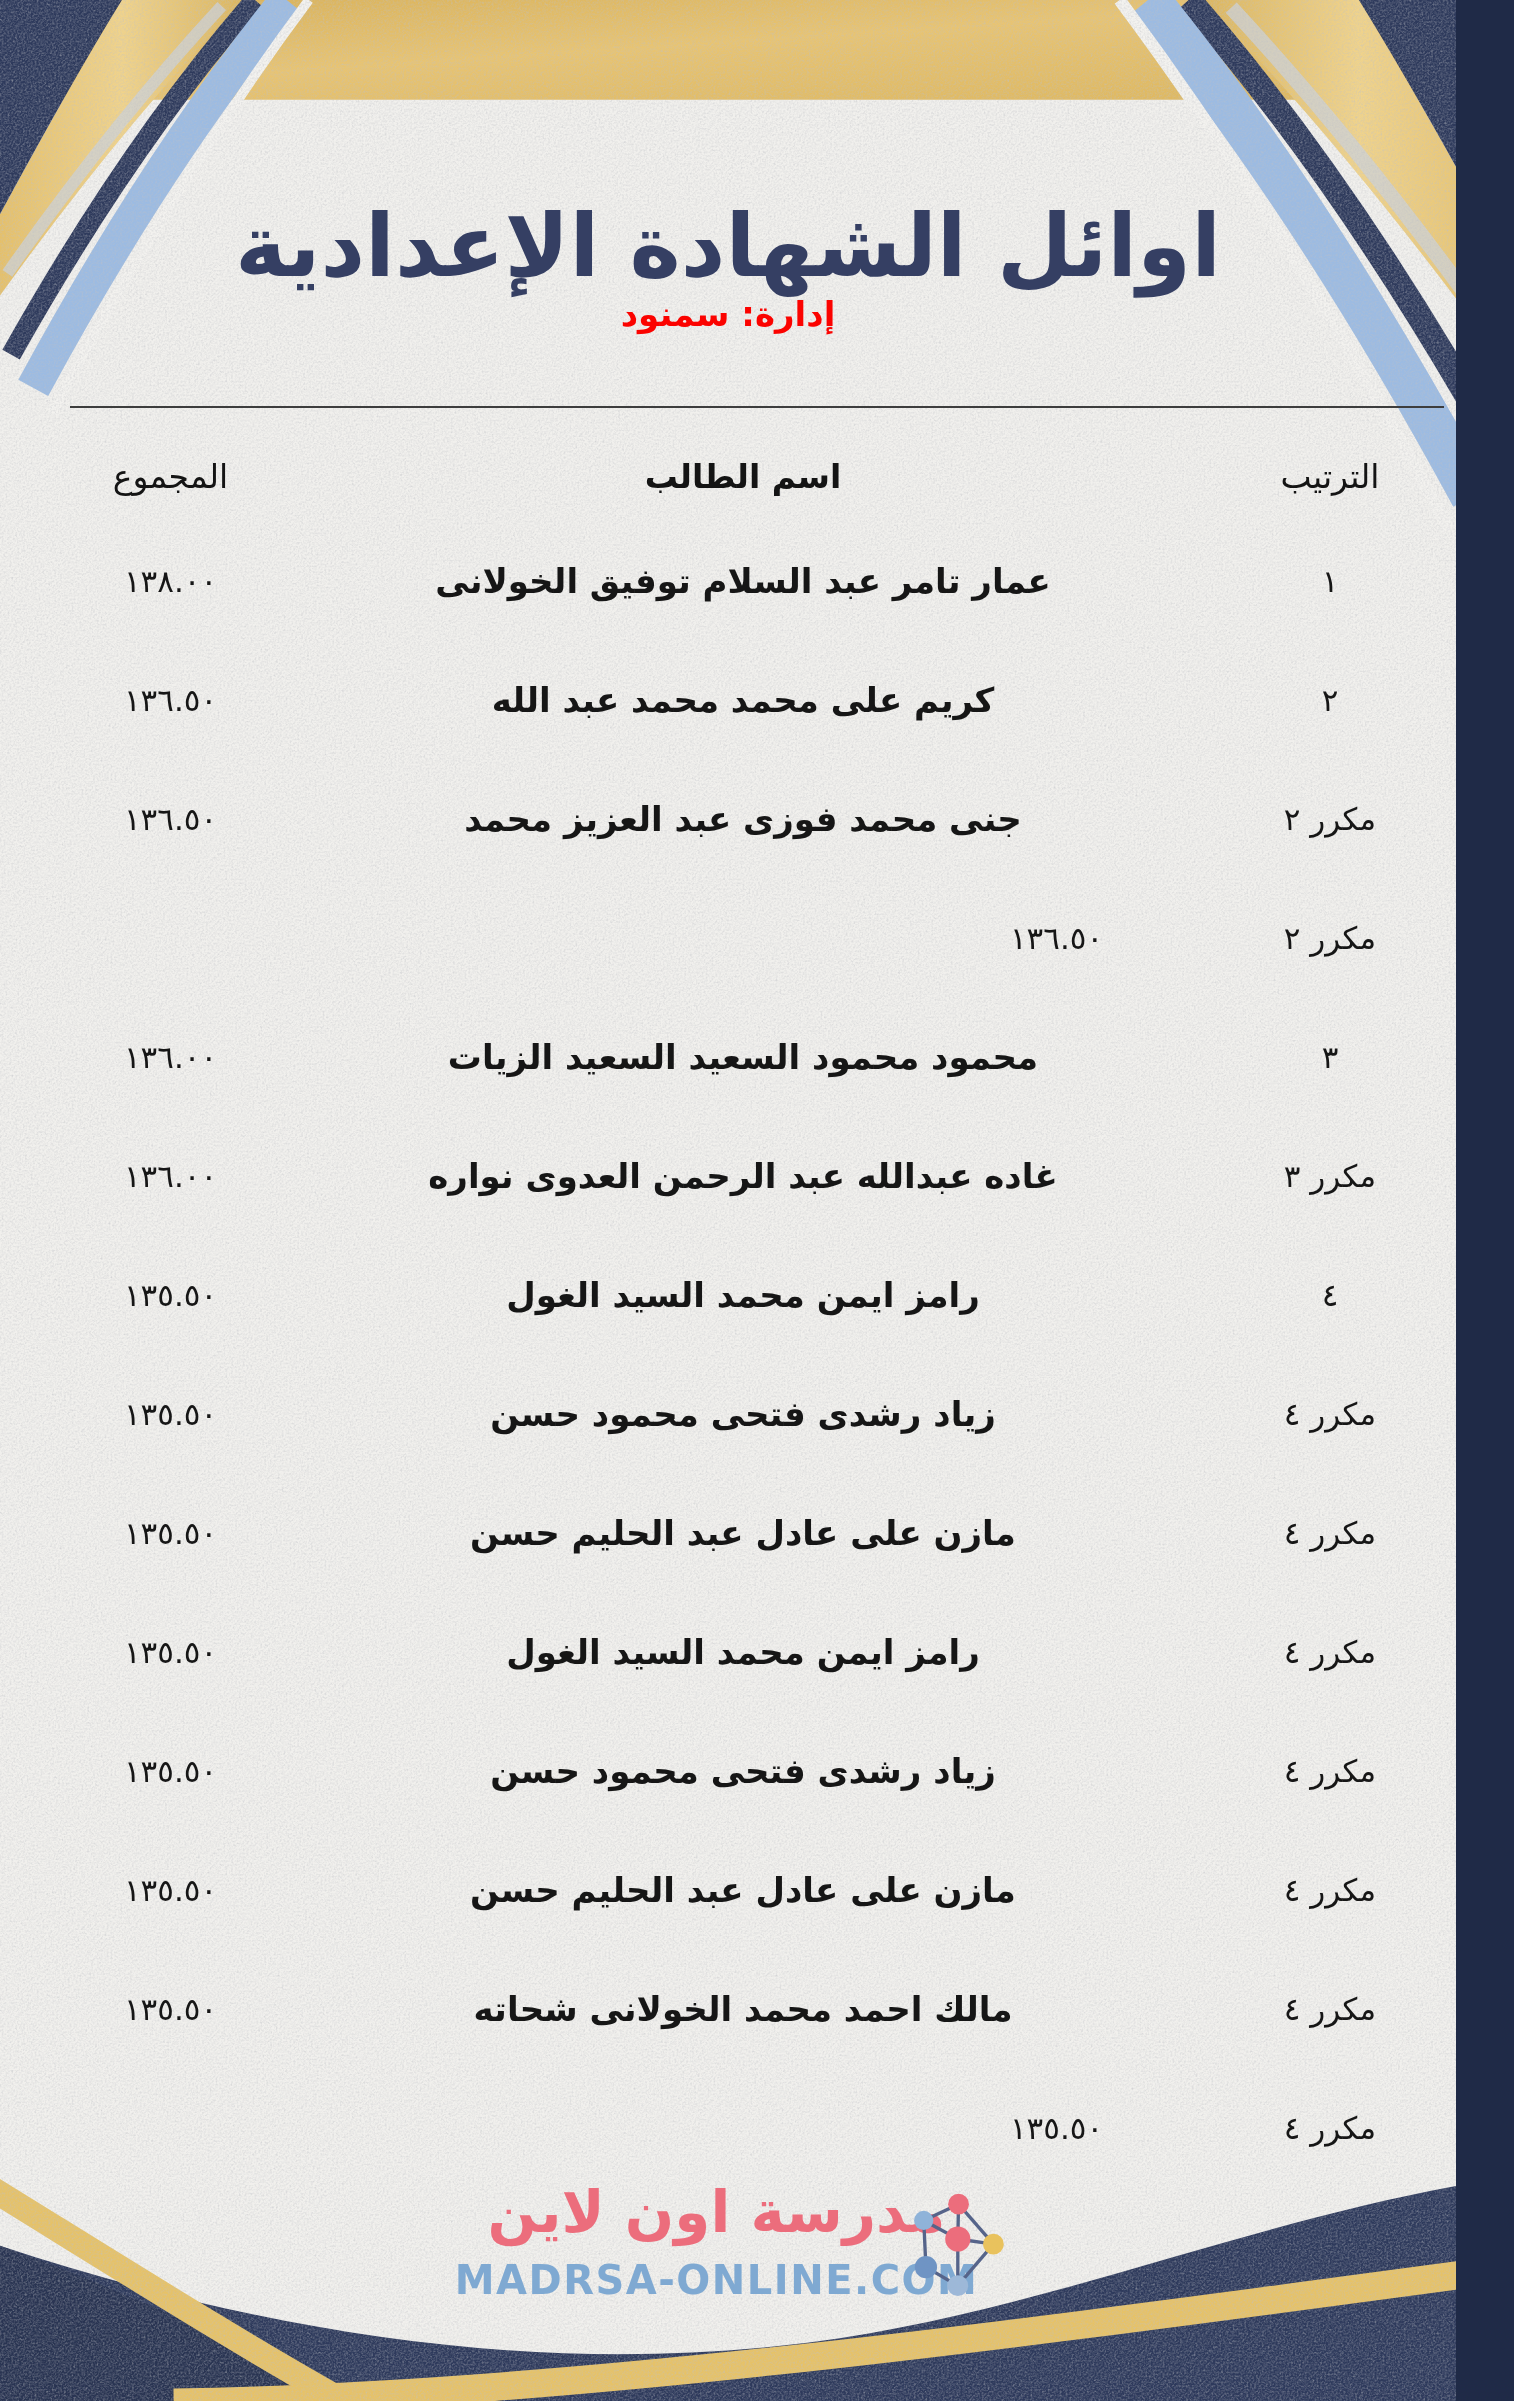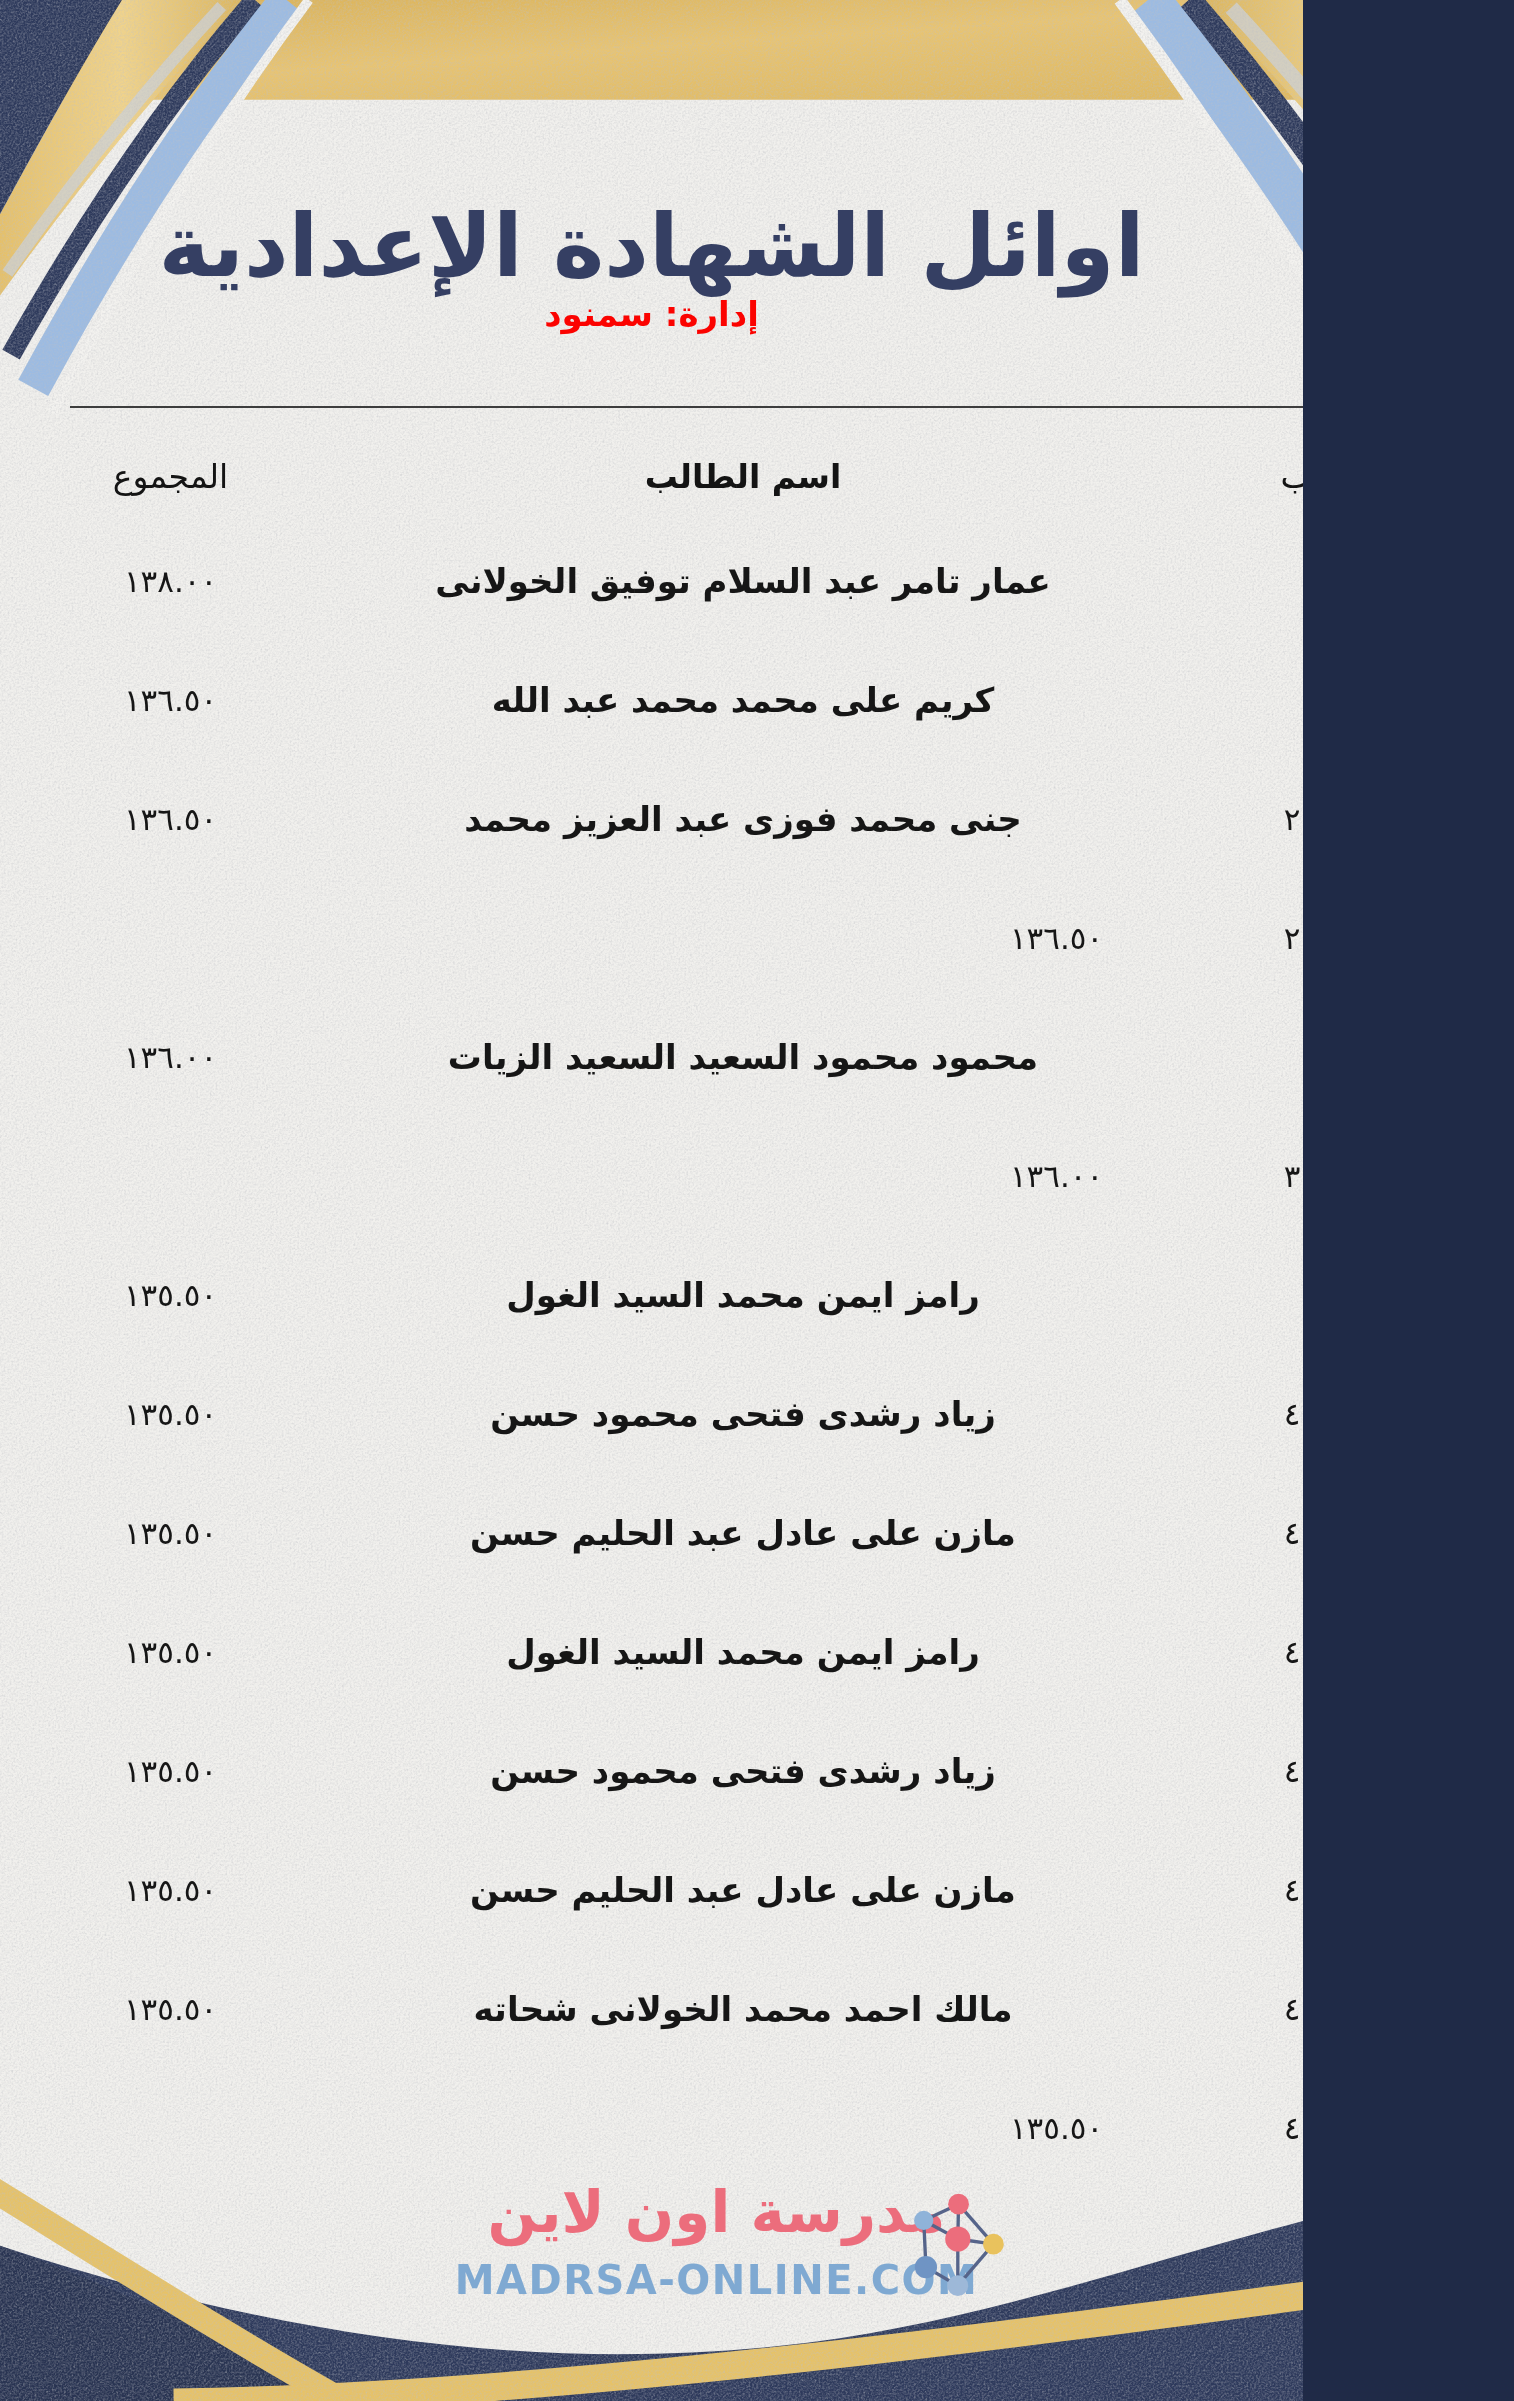--- a/index.html
+++ b/index.html
@@ -1,18 +1,18 @@
 <!DOCTYPE html>
 <html lang="ar" style="font-size:11.8px"><head>
 <meta charset="utf-8">
 <style>
   html,body{margin:0;padding:0;background:#1f2a47;}
   .page{
     position:relative;
-    width:1303px;height:2401px;
+    width:1456px;height:2401px;
     background:#f1f0ed;
     overflow:hidden;
     font-family:"DejaVu Sans", sans-serif;
   }
   .bg{position:absolute;inset:0;width:1515px;height:2401px;display:block;}
 
   .title{
     position:absolute;top:132px;left:0;width:100%;
     text-align:center;
     font-size:87px;font-weight:700;
@@ -148,20 +148,21 @@
         <div class="c-rank">مكرر ٢</div>
         <div class="c-total">١٣٦.٥٠</div>
       </div>
       <div class="row">
         <div class="c-rank">٣</div>
         <div class="c-name">محمود محمود السعيد السعيد الزيات</div>
         <div class="c-total">١٣٦.٠٠</div>
       </div>
       <div class="row">
         <div class="c-rank">مكرر ٣</div>
+        <div class="c-name">غاده عبدالله عبد الرحمن العدوى نواره</div>
         <div class="c-total">١٣٦.٠٠</div>
       </div>
       <div class="row">
         <div class="c-rank">٤</div>
         <div class="c-name">رامز ايمن محمد السيد الغول</div>
         <div class="c-total">١٣٥.٥٠</div>
       </div>
       <div class="row">
         <div class="c-rank">مكرر ٤</div>
         <div class="c-name">زياد رشدى فتحى محمود حسن</div>

